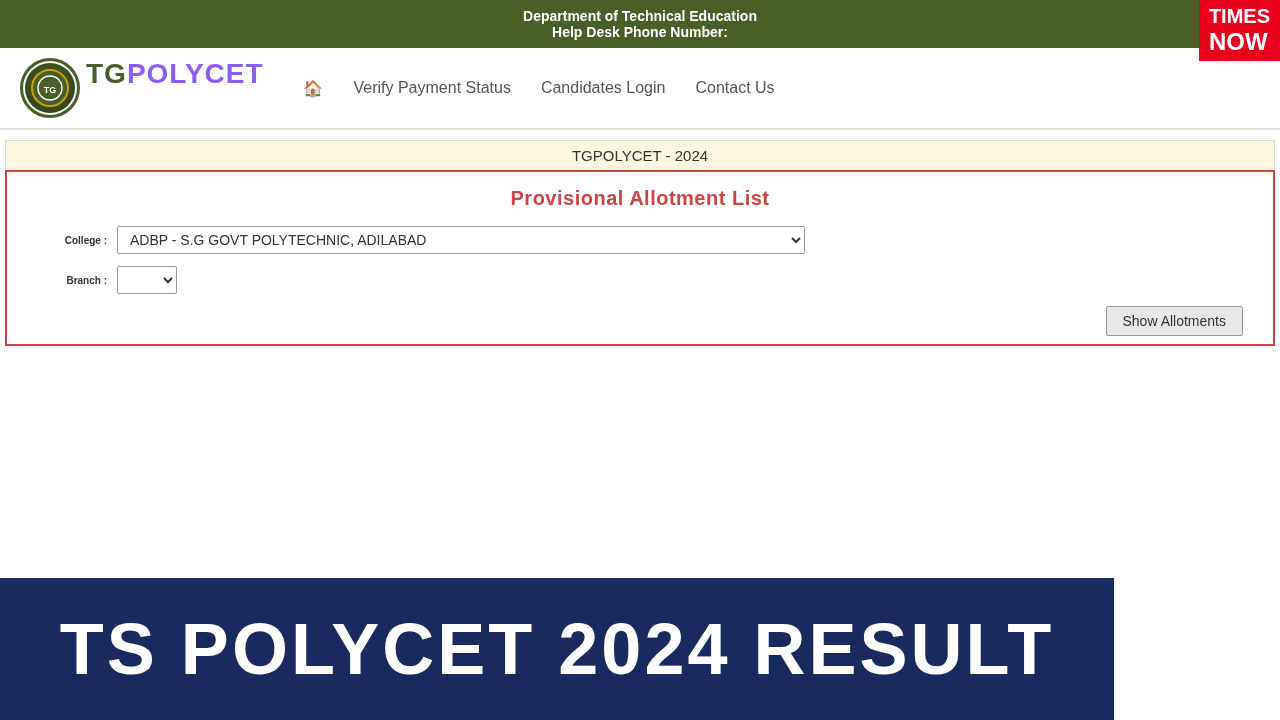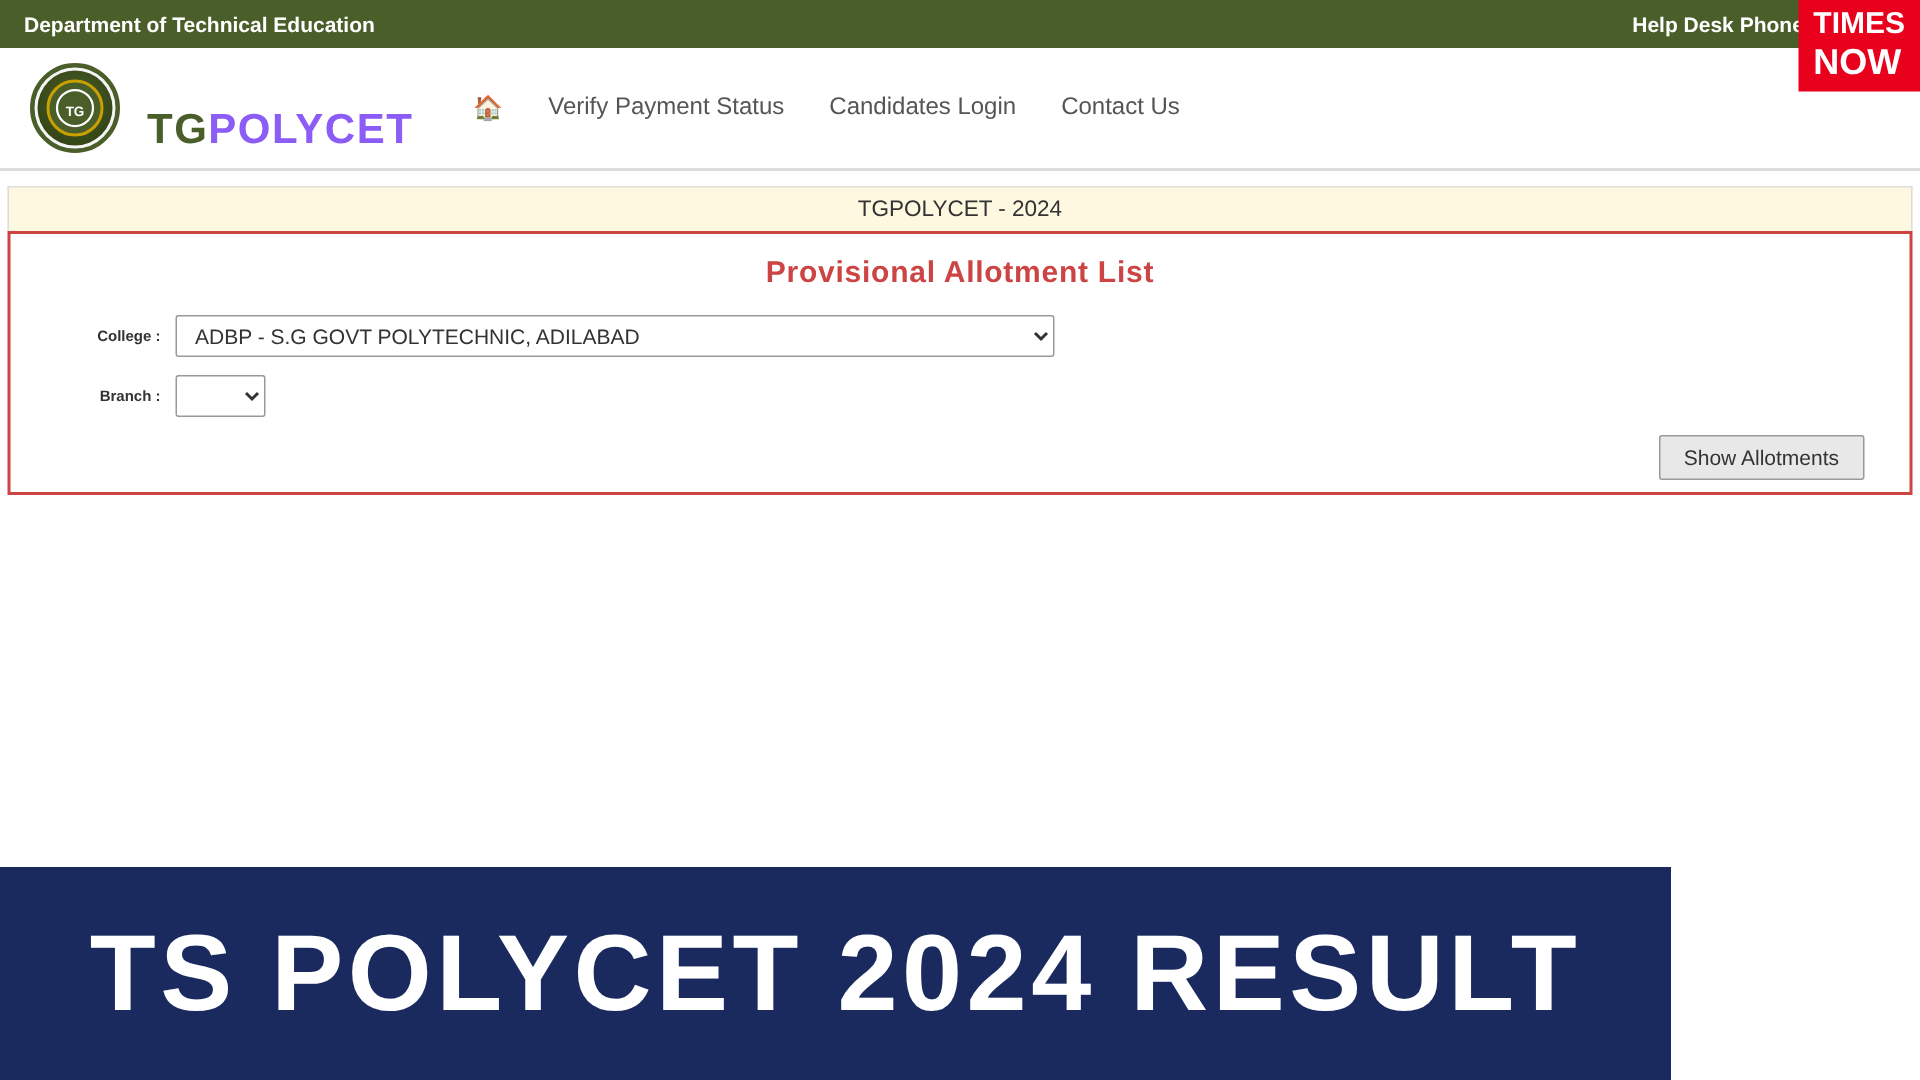--- a/index.html
+++ b/index.html
@@ -8,20 +8,21 @@
     
     .top-bar {
       background-color: #4a5e2a;
       color: #fff;
       font-size: 14px;
       font-weight: bold;
       padding: 8px 16px;
       display: flex;
       justify-content: space-between;
       align-items: center;
+      flex-direction: column;
     }
 
     
     .times-now {
       position: absolute;
       top: 0;
       right: 0;
       background: #e8001c;
       color: #fff;
       font-size: 20px;
@@ -37,22 +38,22 @@
     .header {
       display: flex;
       align-items: center;
       padding: 10px 20px;
       border-bottom: 2px solid #ddd;
       background: #fff;
       gap: 20px;
     }
     .logo-area {
       display: flex;
-      align-items: flex-end;
-      gap: 18px;
+      align-items: flex-start;
+      gap: 6px;
     }
     .logo-circle {
       width: 60px;
       height: 60px;
       border-radius: 50%;
       border: 3px solid #4a5e2a;
       display: flex;
       align-items: center;
       justify-content: center;
       background: #f5f5f5;
@@ -128,21 +129,21 @@
     }
     .form-label {
       font-size: 10px;
       font-weight: bold;
       color: #333;
       min-width: 80px;
       text-align: right;
       margin-right: 10px;
     }
     .college-select {
-      width: 586px;
+      width: 688px;
       padding: 4px 8px;
       font-size: 14px;
       border: 1px solid #999;
       border-radius: 2px;
       color: #333;
       background: #fff;
     }
     .branch-select {
       width: 60px;
       padding: 4px 8px;

